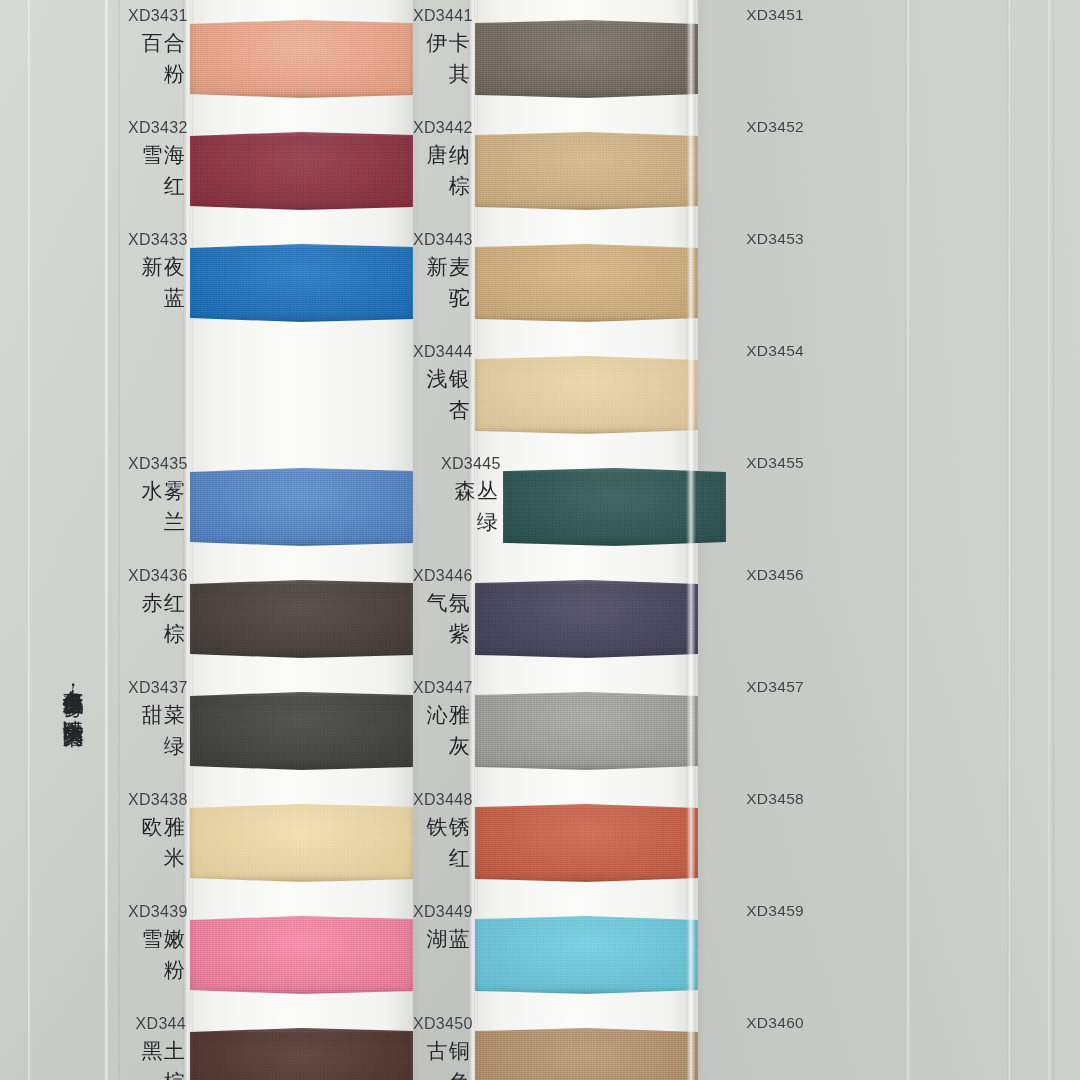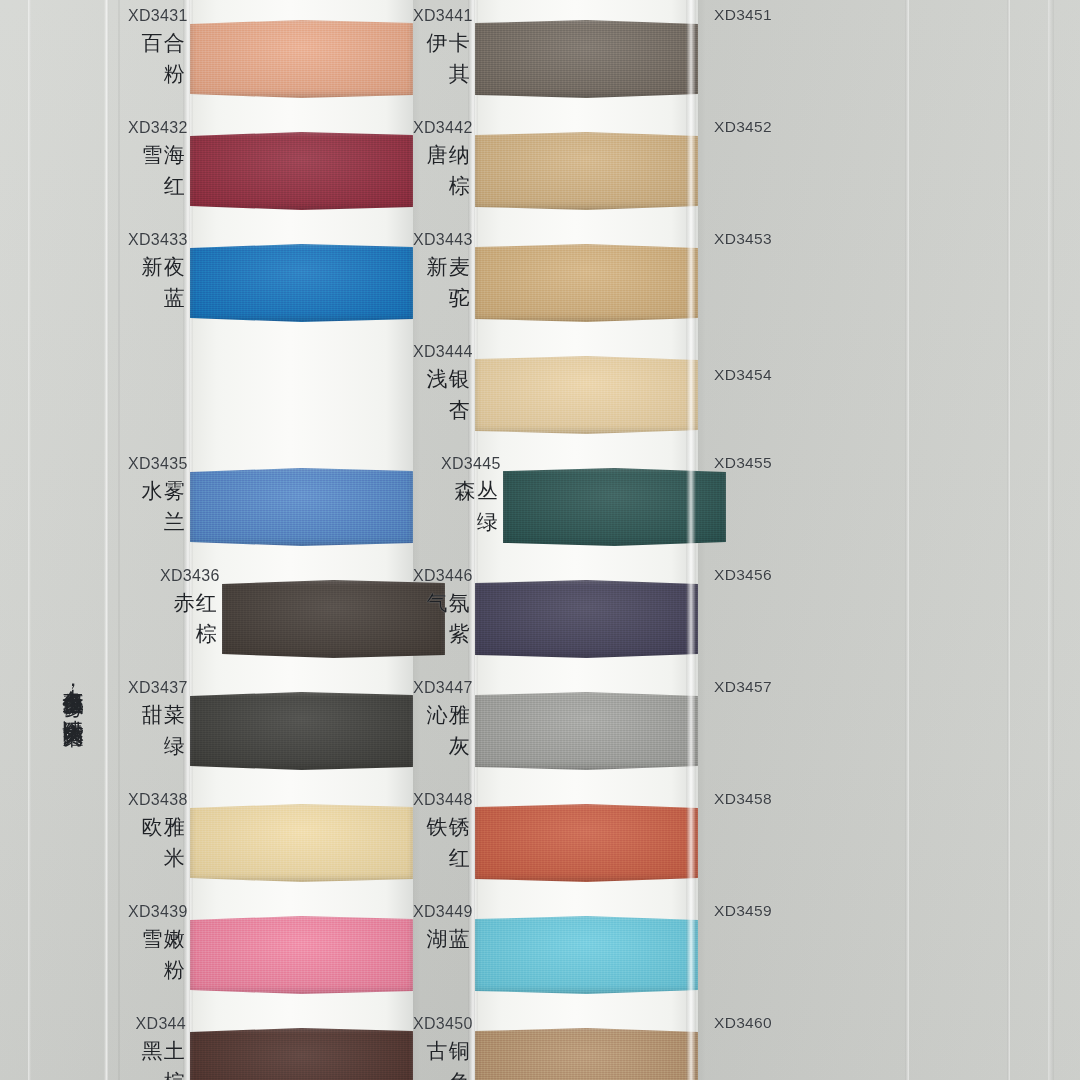--- a/index.html
+++ b/index.html
@@ -97,21 +97,21 @@
   }
   .swatch::after{
     content:"";position:absolute;inset:0;
     background:radial-gradient(120% 150% at 50% 35%,rgba(255,255,255,.16),rgba(0,0,0,.12) 85%);
   }
   
   #col1 .swatch{clip-path:polygon(0 5%,50% 0,100% 4%,100% 96%,50% 100%,0 95%);}
   #col2 .swatch{clip-path:polygon(0 4%,50% 0,100% 5%,100% 95%,50% 100%,0 96%);}
 
   
-  #col3 .labels{width:90px;text-align:left;left:16px;}
+  #col3 .labels{width:90px;text-align:right;left:16px;}
   #col3 .code{font-size:15.5px;}
 </style>
 </head>
 <body>
 
 <div id="photo">
   <div class="crease c1"></div>
   <div class="crease c2"></div>
   <div class="crease c3"></div>
   <div class="crease c4"></div>
@@ -144,21 +144,21 @@
         </div>
         <div class="swatch" style="top: 16px; background: rgb(10, 108, 186);"></div>
       </div>
       <div class="row" style="top: 452px;">
         <div class="labels">
           <span class="code">XD3435</span>
           <span class="cname">水雾兰</span>
         </div>
         <div class="swatch" style="top: 16px; background: rgb(74, 127, 196);"></div>
       </div>
-      <div class="row" style="top: 564px; margin-left: 32px;">
+      <div class="row" style="top: 564px;">
         <div class="labels">
           <span class="code">XD3436</span>
           <span class="cname">赤红棕</span>
         </div>
         <div class="swatch" style="top: 16px; background: rgb(58, 50, 44);"></div>
       </div>
       <div class="row" style="top: 676px;">
         <div class="labels">
           <span class="code">XD3437</span>
           <span class="cname">甜菜绿</span>
@@ -271,21 +271,21 @@
       <div class="row" style="top: 116px;">
         <div class="labels">
           <span class="code">XD3452</span>
         </div>
       </div>
       <div class="row" style="top: 228px;">
         <div class="labels">
           <span class="code">XD3453</span>
         </div>
       </div>
-      <div class="row" style="top: 340px; margin-top: 24px;">
+      <div class="row" style="top: 340px;">
         <div class="labels">
           <span class="code">XD3454</span>
         </div>
       </div>
       <div class="row" style="top: 452px;">
         <div class="labels">
           <span class="code">XD3455</span>
         </div>
       </div>
       <div class="row" style="top: 564px;">

